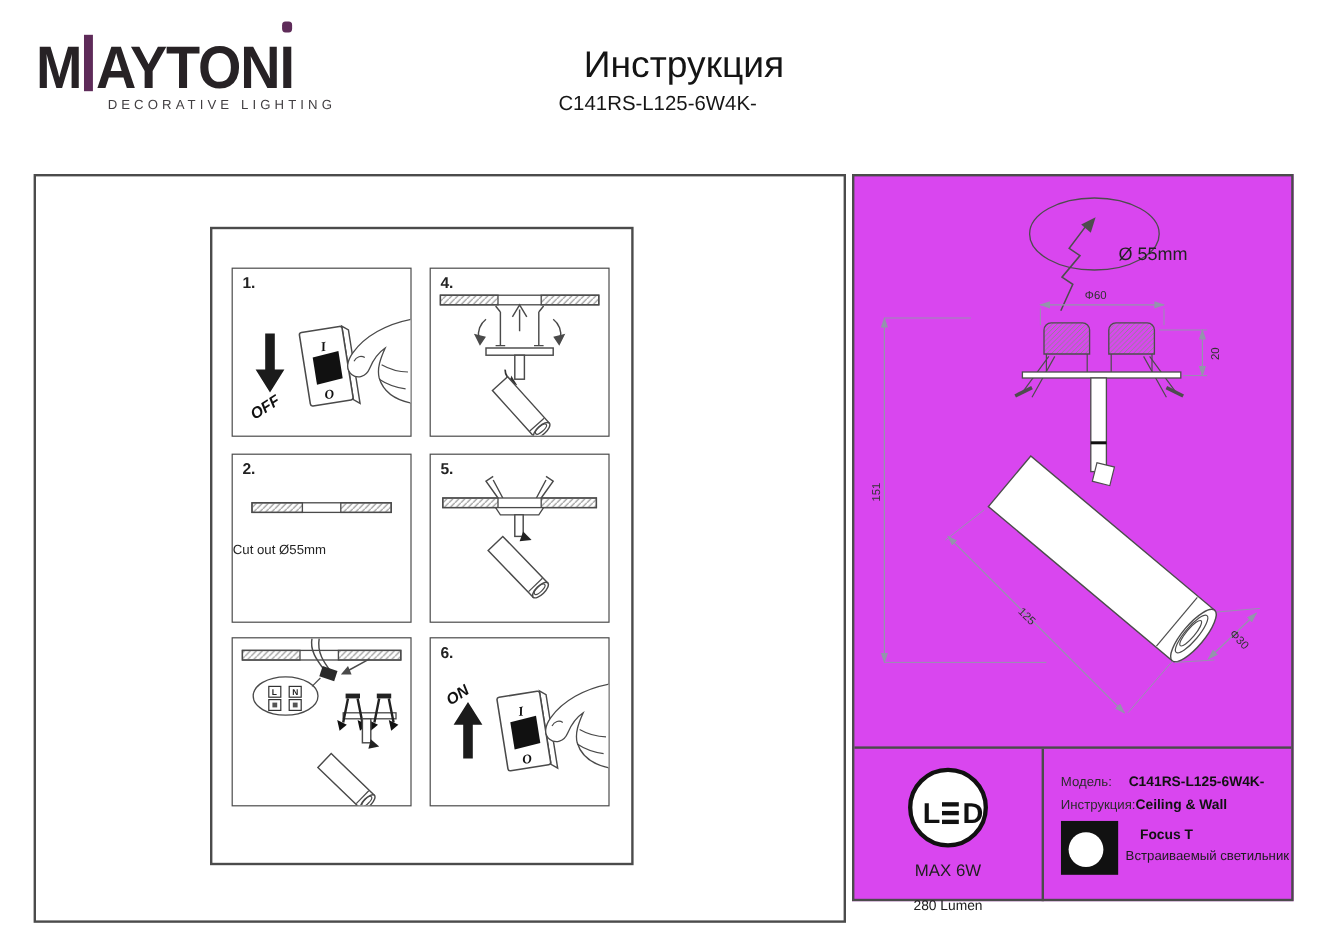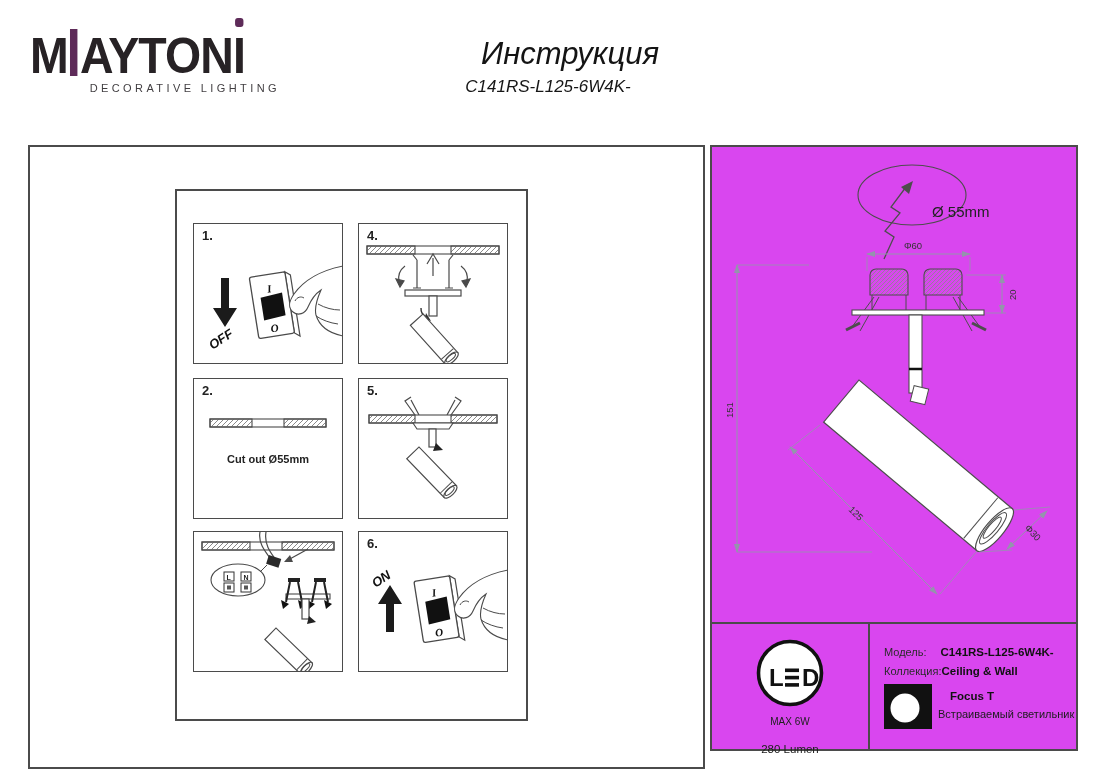--- a/index.html
+++ b/index.html
@@ -11,47 +11,47 @@
   .brand{font-weight:bold;font-size:50px;letter-spacing:-1px;color:#272225;
          transform:scaleX(0.93);transform-origin:left center;white-space:nowrap;line-height:1;}
   .brand .bar{display:inline-block;width:8px;height:47px;background:var(--purple);
               margin:0 3px 0 2px;position:relative;top:3px;}
   .brand .idot{position:relative;display:inline-block;}
   .brand .idot .dot{position:absolute;left:50%;transform:translateX(-50%);top:-13px;
                     width:9px;height:9px;border-radius:3px;background:var(--purple);}
   .brand-sub{margin-top:1px;font-size:11px;letter-spacing:3.4px;color:#413e41;
              text-align:right;width:250px;}
 
-  .titleblock{position:absolute;left:430px;top:36px;width:280px;text-align:center;font-style:italic;}
+  .titleblock{position:absolute;left:430px;top:36px;width:280px;text-align:center;}
   .doc-title{font-size:31px;color:#141414;}
   .doc-model{font-size:17px;color:#161616;margin-top:5px;transform:translateX(-22px);}
 
   
   .box-left{position:absolute;left:28px;top:145px;width:673px;height:620px;
             border:2px solid #4b4b4b;background:#fff;}
   .box-inner{position:absolute;left:145px;top:42px;width:349px;height:528px;
              border:2px solid #4b4b4b;}
   .panel{position:absolute;width:148px;height:139px;border:1.6px solid #4b4b4b;background:#fff;}
   .p1{left:16px;top:32px;} .p4{left:181px;top:32px;}
   .p2{left:16px;top:187px;} .p5{left:181px;top:187px;}
   .p3{left:16px;top:340px;} .p6{left:181px;top:340px;}
   .panel .num{position:absolute;left:8px;top:4px;font-size:13px;font-weight:600;color:#222;z-index:2;}
   .panel svg{position:absolute;left:0;top:0;}
-  .cutcap{position:absolute;left:0;top:74px;width:100%;text-align:center;
-          font-size:11px;font-weight:700;color:#232323;}
+  .cutcap{position:absolute;left:0;top:74px;width:100%;
+          font-size:11px;font-weight:400;color:#232323;}
 
   .box-right{position:absolute;left:710px;top:145px;width:364px;height:602px;
              border:2px solid #4b4b4b;background:#d946ef;}
   .draw{position:absolute;left:0;top:0;}
 
   
   .spec{position:absolute;left:0;top:475px;width:100%;height:127px;border-top:2px solid #4b4b4b;
         display:flex;}
   .spec-led{width:156px;flex:0 0 156px;text-align:center;padding-top:14px;box-sizing:border-box;}
-  .spec-led .pw{font-size:10px;color:#202020;margin-top:4px;}
+  .spec-led .pw{font-size:14px;color:#202020;margin-top:4px;}
   .spec-led .lm{font-size:11.5px;color:#202020;margin-top:16px;}
   .spec-info{flex:1;border-left:2px solid #4b4b4b;padding:22px 6px 0 14px;box-sizing:border-box;}
   .srow{font-size:11px;color:#2b2b2b;margin-bottom:7px;white-space:nowrap;}
   .srow .val{font-weight:bold;font-size:11.5px;color:#111;}
   .srow .gap{display:inline-block;width:14px;}
   .srow3{display:flex;align-items:flex-start;margin-top:2px;}
   .srow3 .txt{margin-left:6px;padding-top:6px;}
   .srow3 .series{font-weight:bold;font-size:11.5px;color:#111;padding-left:12px;}
   .srow3 .ptype{font-size:11px;color:#1c1c1c;margin-top:6px;white-space:nowrap;}
 
@@ -324,21 +324,21 @@
             <rect x="30" y="37.8" width="14" height="3.6" fill="#111"></rect>
             <rect x="30" y="45.1" width="14" height="3.6" fill="#111"></rect>
           </g>
           <text x="47" y="48" font-size="24" font-weight="bold" fill="#111">D</text>
         </svg>
         <div class="pw">MAX 6W</div>
         <div class="lm">280 Lumen</div>
       </div>
       <div class="spec-info">
         <div class="srow"><span>Модель:</span><span class="gap"></span><span class="val">C141RS-L125-6W4K-</span></div>
-        <div class="srow"><span>Коллекция:</span><span class="val">Ceiling &amp; Wall</span></div>
+        <div class="srow"><span>Инструкция:</span><span class="val">Ceiling &amp; Wall</span></div>
         <div class="srow3">
           <svg width="48" height="46" viewBox="0 0 48 46">
             <rect x="0" y="0" width="48" height="45" fill="#111"></rect>
             <circle cx="21" cy="24" r="14.5" fill="#fff"></circle>
           </svg>
           <div class="txt">
             <div class="series">Focus T</div>
             <div class="ptype">Встраиваемый светильник</div>
           </div>
         </div>

